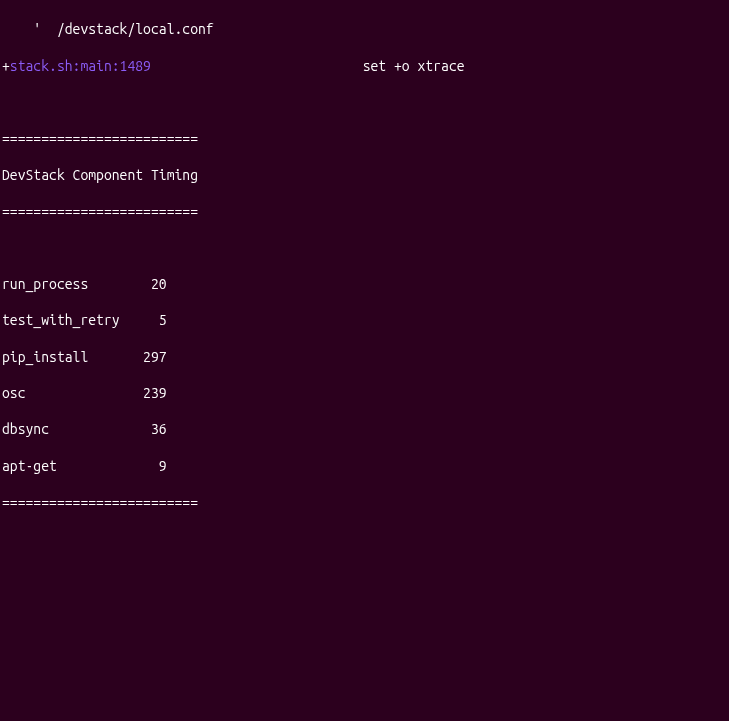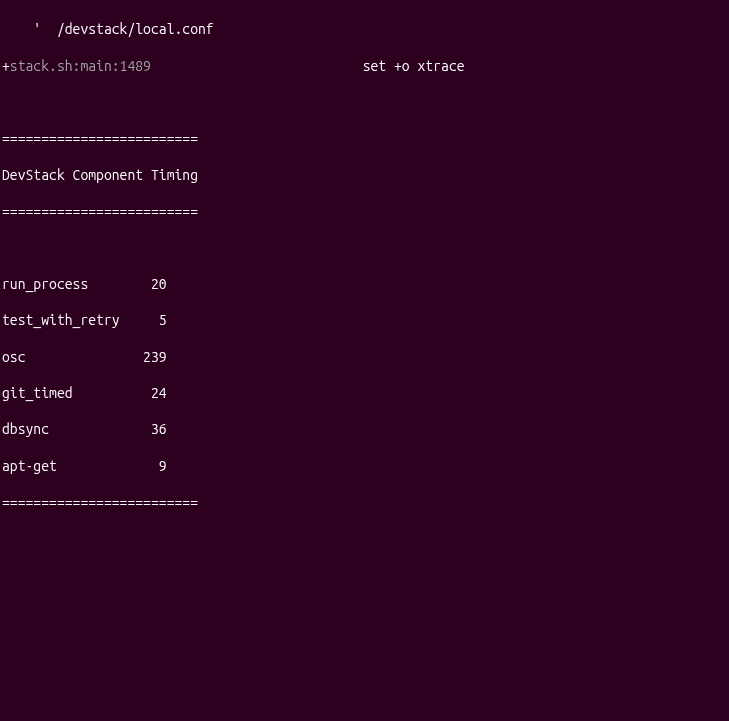--- a/index.html
+++ b/index.html
@@ -19,38 +19,38 @@
       overflow: hidden;
     }
     .terminal {
       white-space: pre;
     }
     .line {
       display: block;
       min-height: 18px;
     }
     .purple {
-      color: #a3a3a3;
+      color: #8b5cf6;
     }
   </style>
 </head>
 <body>
 
 <div class="terminal">
 <span class="line">    '  /devstack/local.conf</span>
 <span class="line"><span>+</span><span class="purple">stack.sh:main:1489</span><span>                           set +o xtrace</span></span>
 <span class="line"> </span>
 <span class="line">=========================</span>
 <span class="line">DevStack Component Timing</span>
 <span class="line">=========================</span>
 <span class="line"> </span>
 <span class="line">run_process        20</span>
 <span class="line">test_with_retry     5</span>
+<span class="line">pip_install       297</span>
 <span class="line">osc               239</span>
-<span class="line">git_timed          24</span>
 <span class="line">dbsync             36</span>
 <span class="line">apt-get             9</span>
 <span class="line">=========================</span>
 <span class="line"> </span>
 <span class="line"> </span>
 
 
 
 
 

